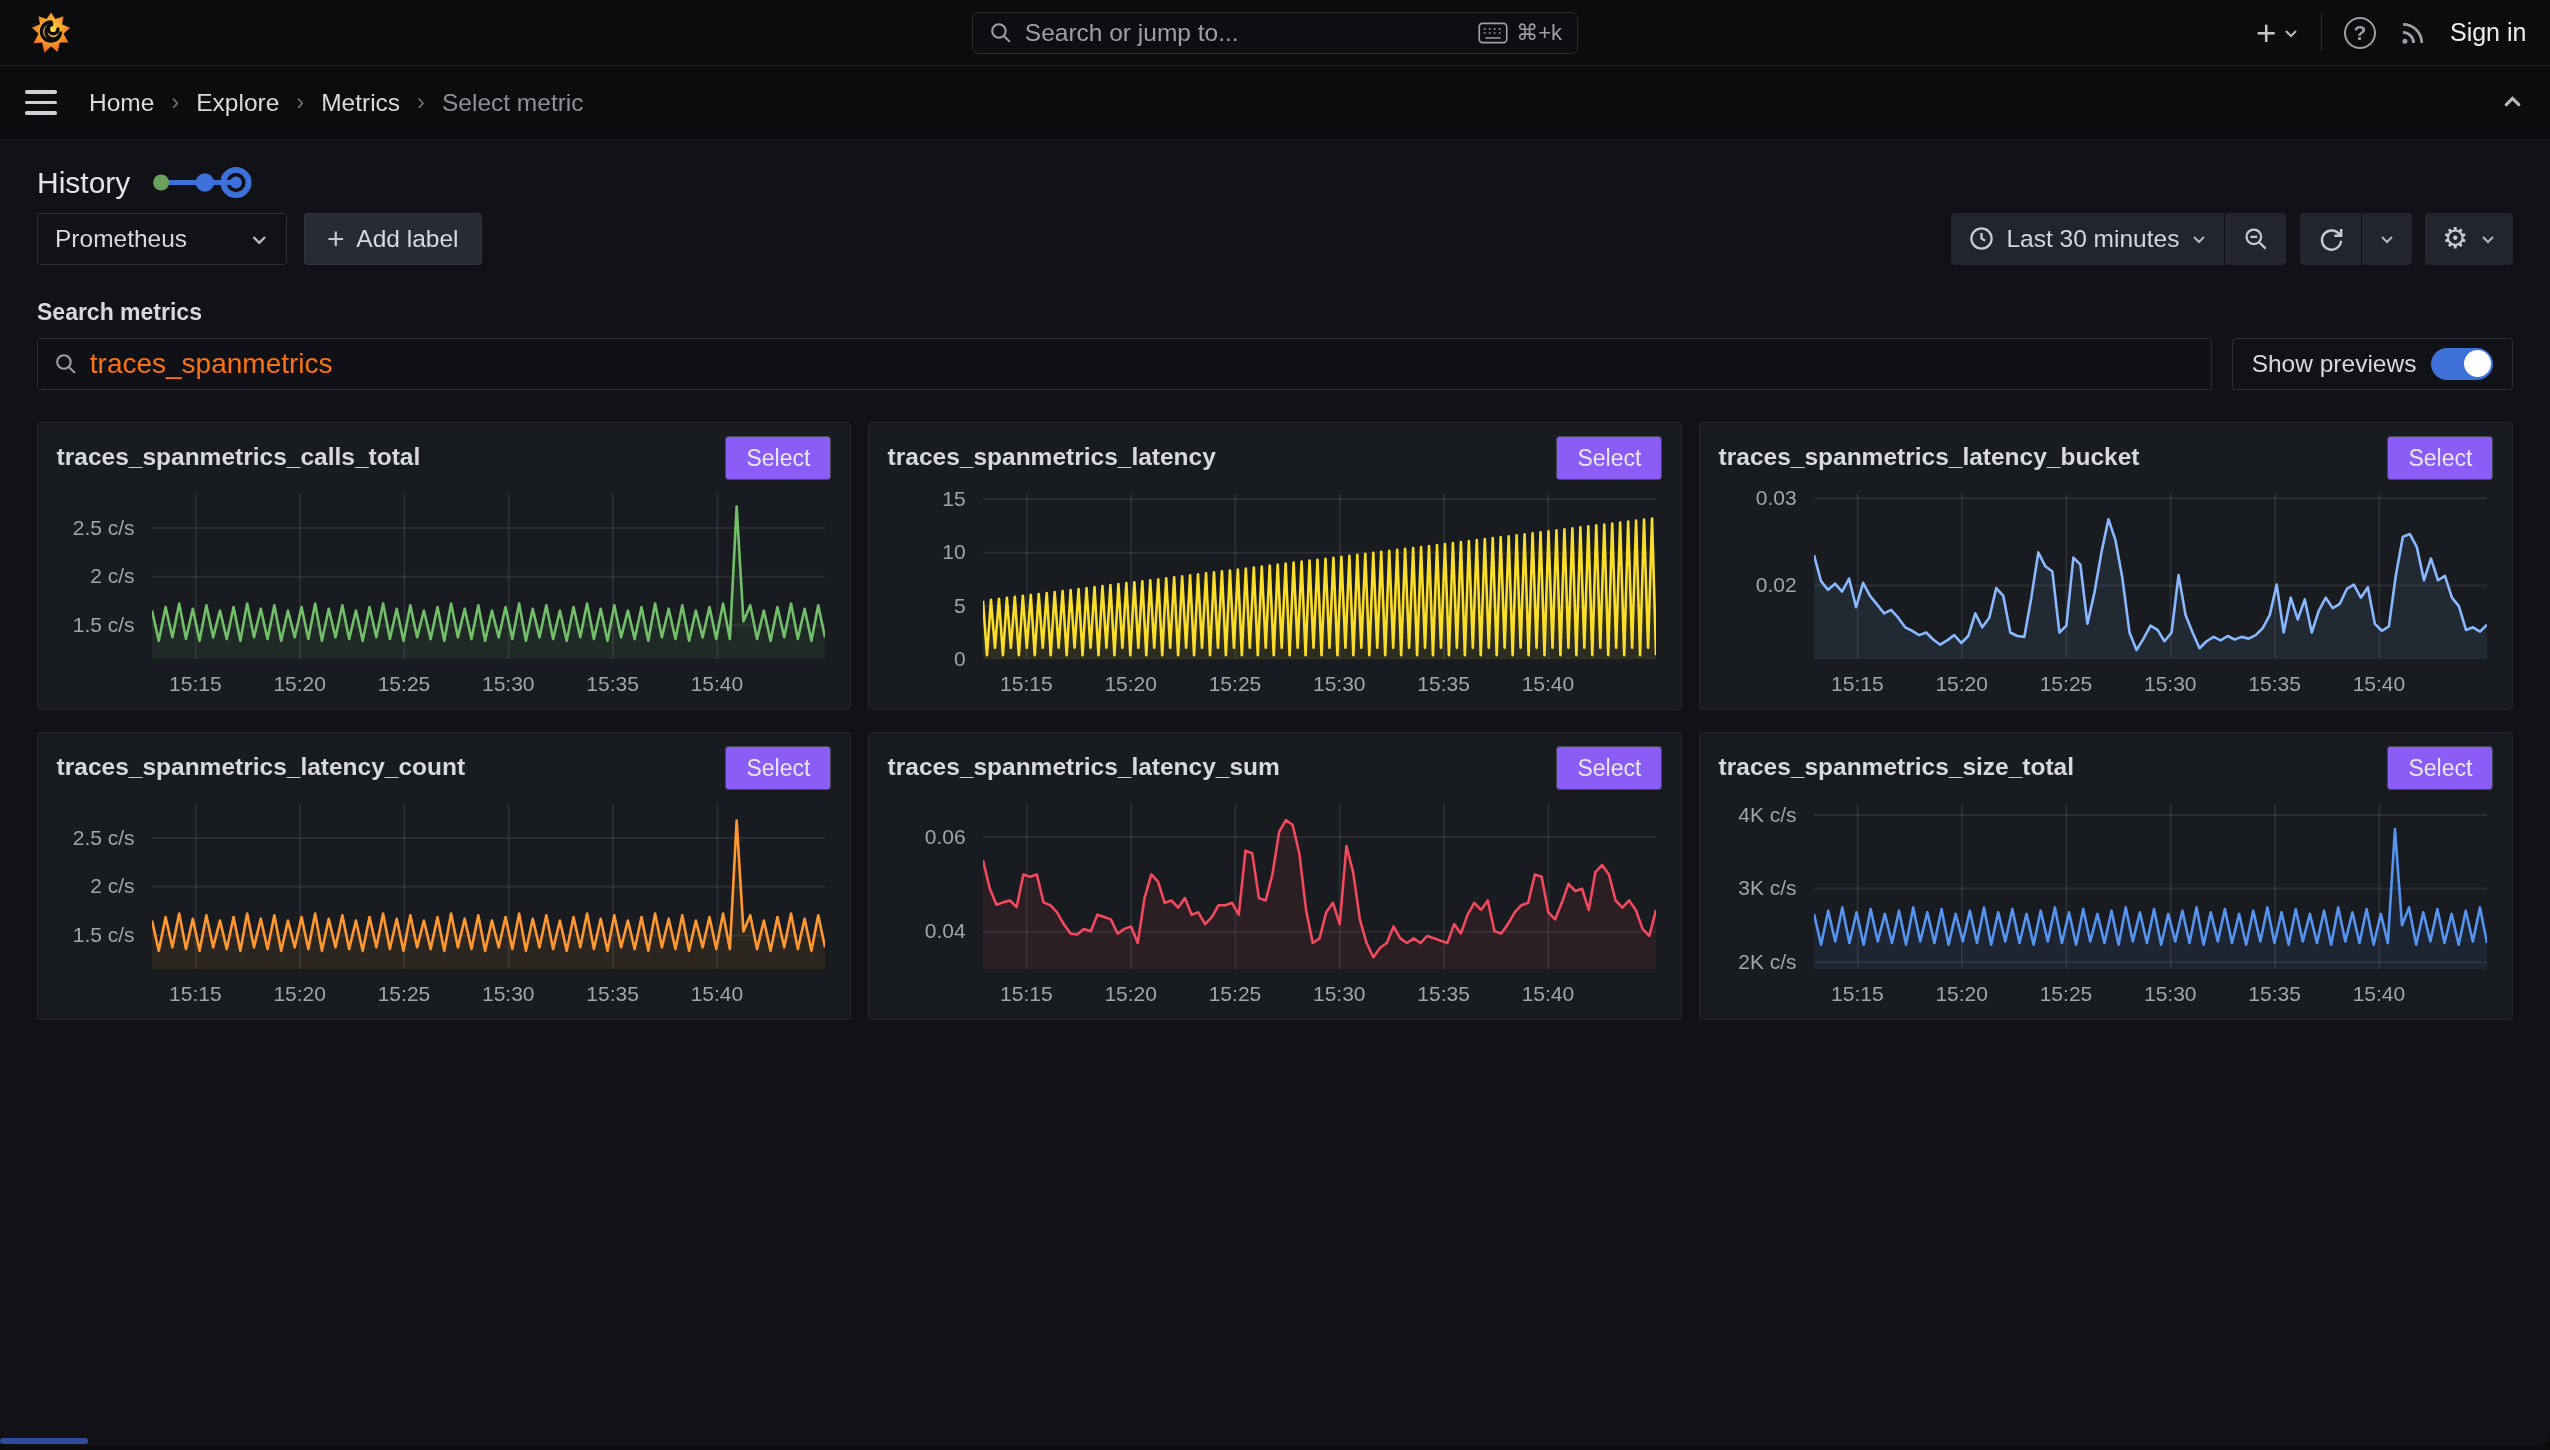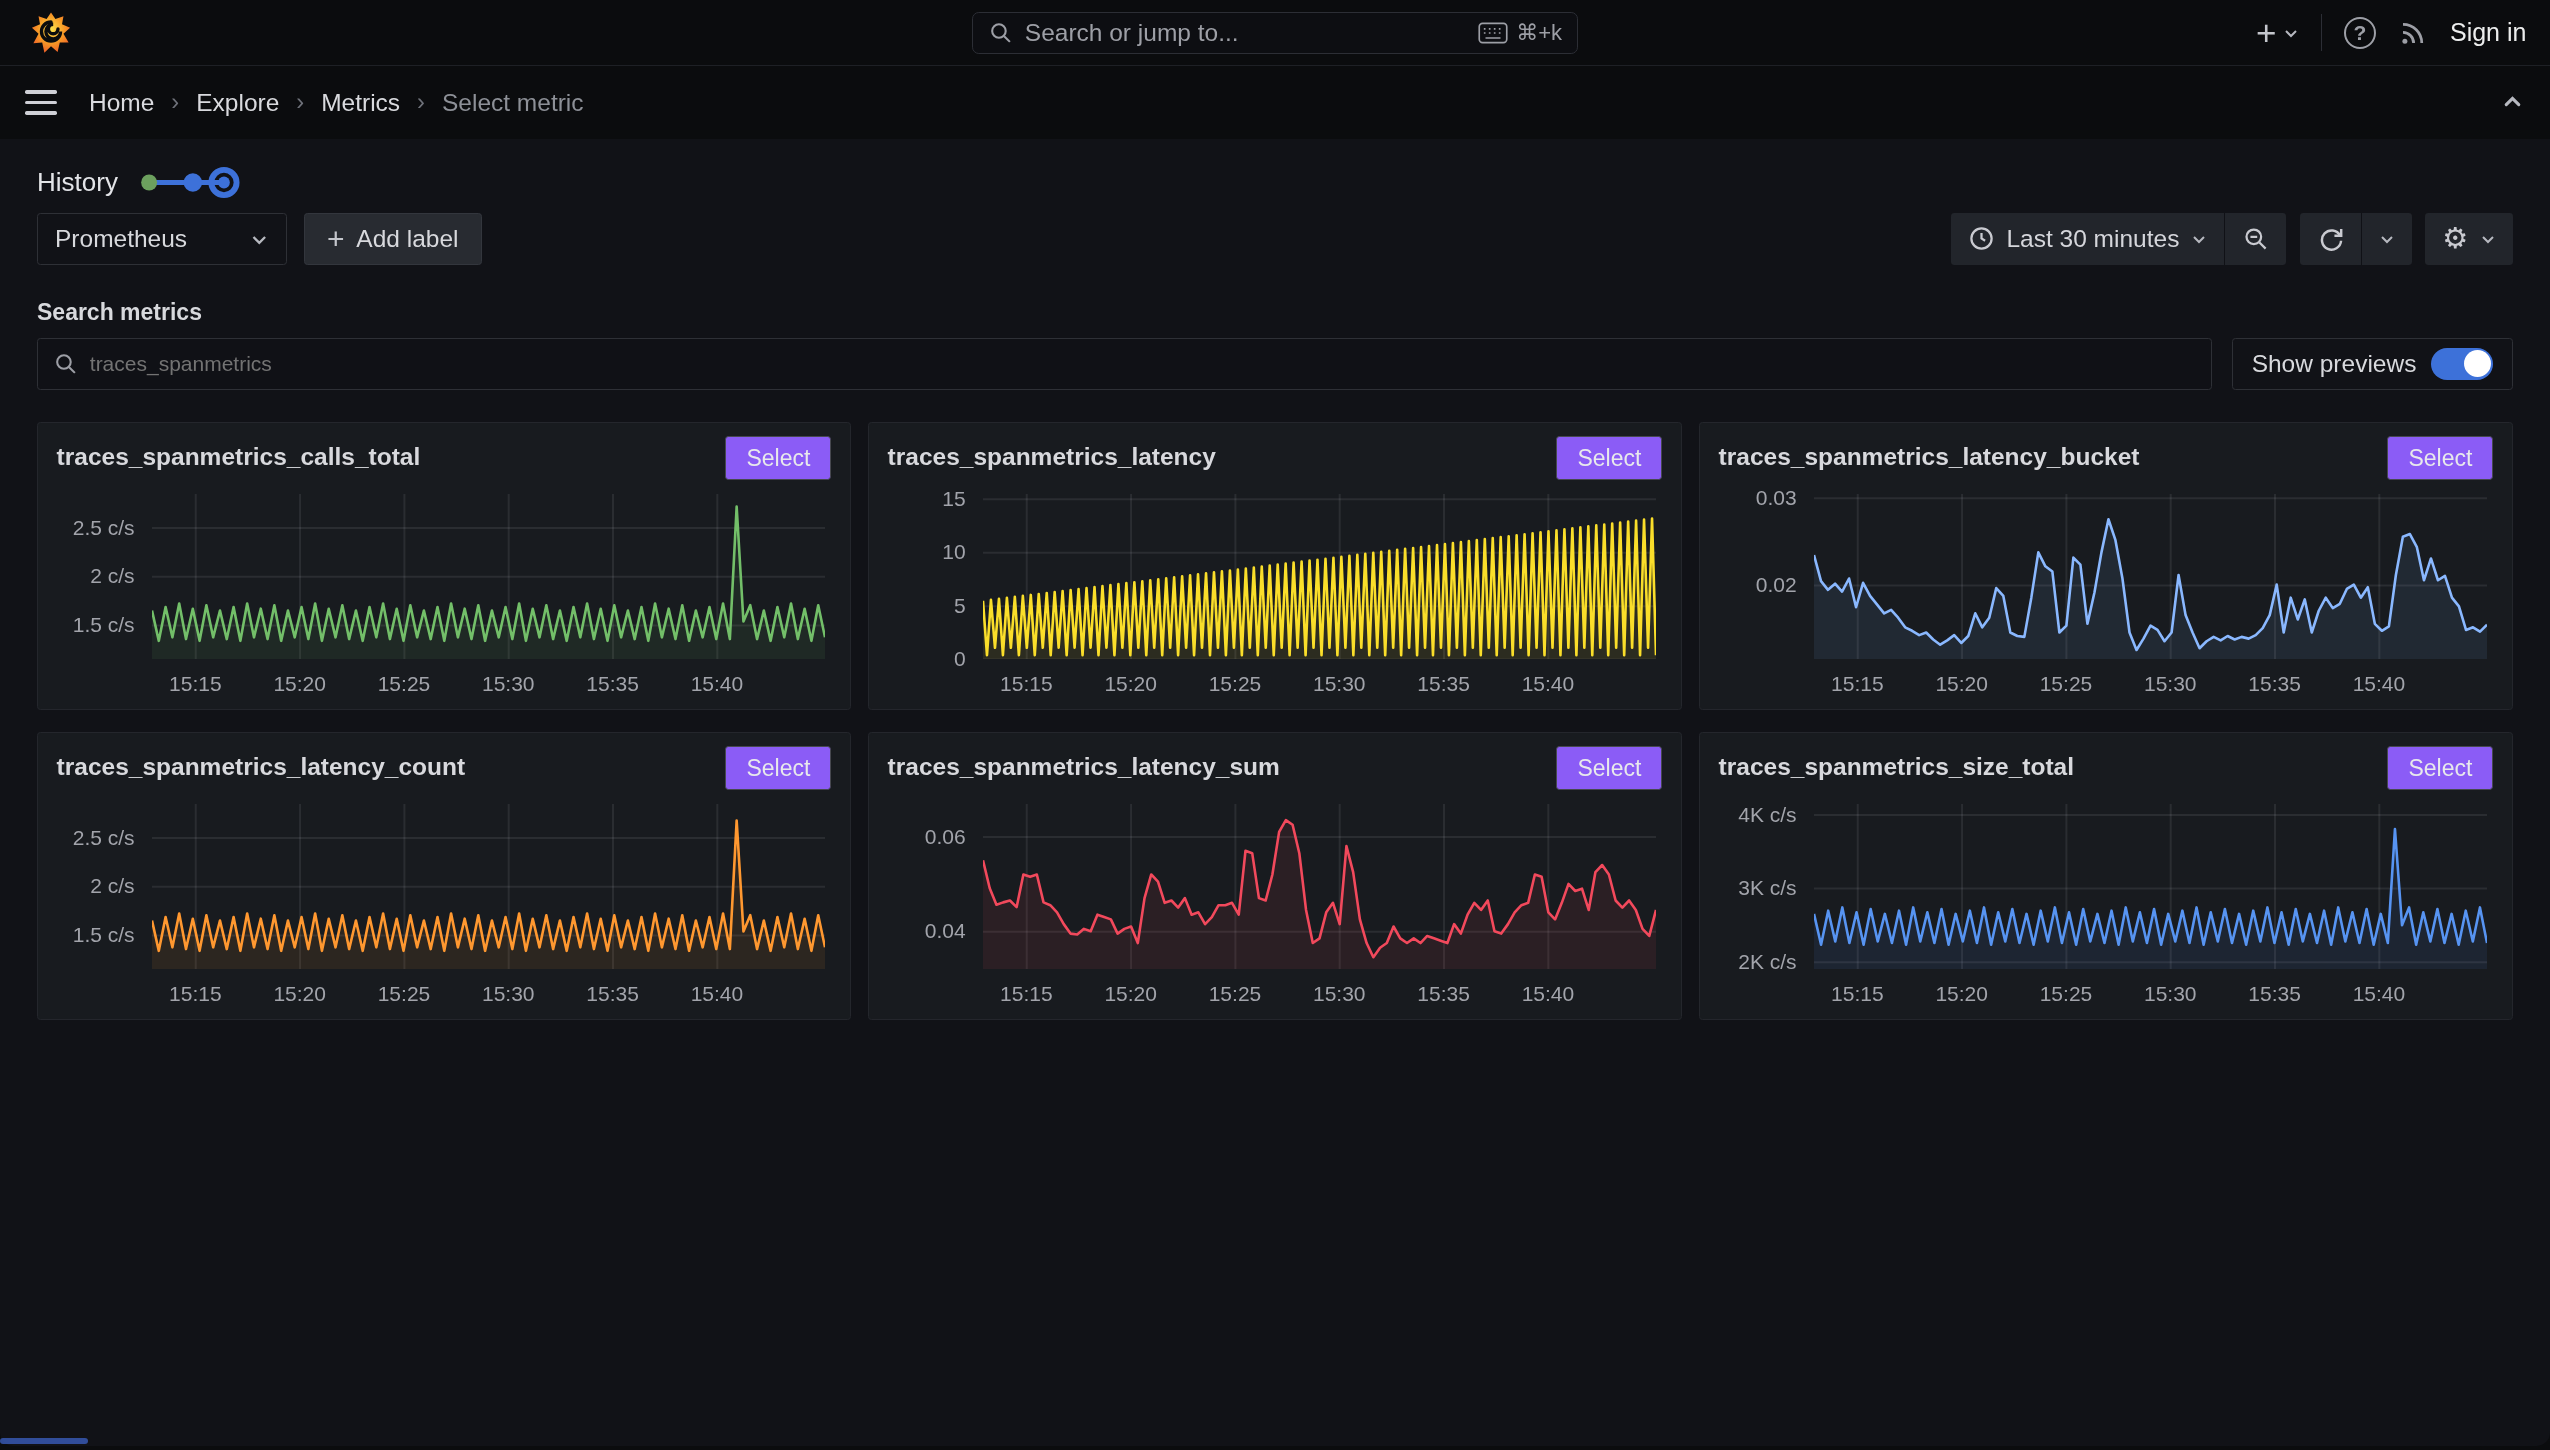--- a/index.html
+++ b/index.html
@@ -30,21 +30,21 @@
   .hamburger i { display:block; height:3.8px; background:#cfd0d6; border-radius:1.7px; }
   .crumbs { display:flex; align-items:flex-start; gap:17px; font-size:24.5px; }
   .crumb { color:#d9dade; cursor:pointer; }
   .crumb.current { color:#8d9097; cursor:default; }
   .crumb-sep { color:#6f727a; font-size:23.6px; }
   .crumb-collapse { margin-left:auto; cursor:pointer; color:#b7b9c0; }
 
   .content { height:1307px; background:#111217; border-radius:0 0 13.5px 13.5px; padding:25px 37px 0;
     position:relative; }
   .history-row { display:flex; align-items:center; gap:18.6px; }
-  .history-label { font-size:26px; font-weight:500; color:#e3e4e8; }
+  .history-label { font-size:30px; font-weight:500; color:#e3e4e8; }
   .history-svg { cursor:pointer; }
 
   .ds-label-row { margin-top:32px; display:flex; align-items:center; gap:11.8px; }
   .field-label { font-size:23px; font-weight:600; color:#d8d9dd; }
   .controls-row { margin-top:11.8px; display:flex; align-items:center; justify-content:space-between; }
   .controls-left { display:flex; align-items:center; gap:17px; }
   .ds-select { min-width:250px; height:52px; border:0.8px solid #2e3036; border-radius:3.4px;
     display:flex; align-items:center; justify-content:space-between; padding:0 17px;
     font-size:24.5px; color:#d8d9dd; cursor:pointer; background:#111217; }
   .btn-secondary { height:52px; background:#282b31; border:0.8px solid #33363d; border-radius:3.4px;
@@ -57,21 +57,21 @@
   .tp-seg { height:52px; background:#22252b; border:none; display:flex; align-items:center;
     gap:11.8px; padding:0 17px; color:#d5d6db; font-size:24.5px; font-weight:500;
     font-family:inherit; cursor:pointer; }
   .tp-seg + .tp-seg { border-left:0.8px solid #101116; }
   .gear-glyph { font-family:"DejaVu Sans",sans-serif; font-size:29px; color:#c9cad0; line-height:1; }
 
   .search-label { margin-top:34px; }
   .search-row { margin-top:11.8px; display:flex; align-items:center; justify-content:space-between; gap:20px; }
   .metric-search { flex:1; max-width:2175px; height:52px; background:#101116; border:0.8px solid #2e3036;
     border-radius:3.4px; display:flex; align-items:center; padding:0 15px; gap:11.8px; cursor:text; }
-  .metric-search .value { font-size:21px; color:#737373; }
+  .metric-search .value { font-size:28px; color:#f97316; }
   .previews-toggle { height:52px; border:0.8px solid #2e3036; border-radius:3.4px; display:flex;
     align-items:center; gap:15px; padding:0 18.6px; }
   .previews-toggle .lbl { font-size:24.5px; color:#d8d9dd; }
   .toggle-pill { width:62px; height:32px; background:#3d71d9; border-radius:16px; position:relative; cursor:pointer; }
   .toggle-pill .knob { position:absolute; top:2.5px; right:2.5px; width:27px; height:27px;
     background:#ffffff; border-radius:50%; }
 
   .grid { margin-top:32px; display:grid; grid-template-columns:repeat(3,1fr); column-gap:17px; row-gap:22px; }
   .panel { background:#181b1f; border:0.8px solid #24262c; border-radius:3.4px; height:288px;
     padding:13.5px 18.6px 8.4px; display:flex; flex-direction:column; }

